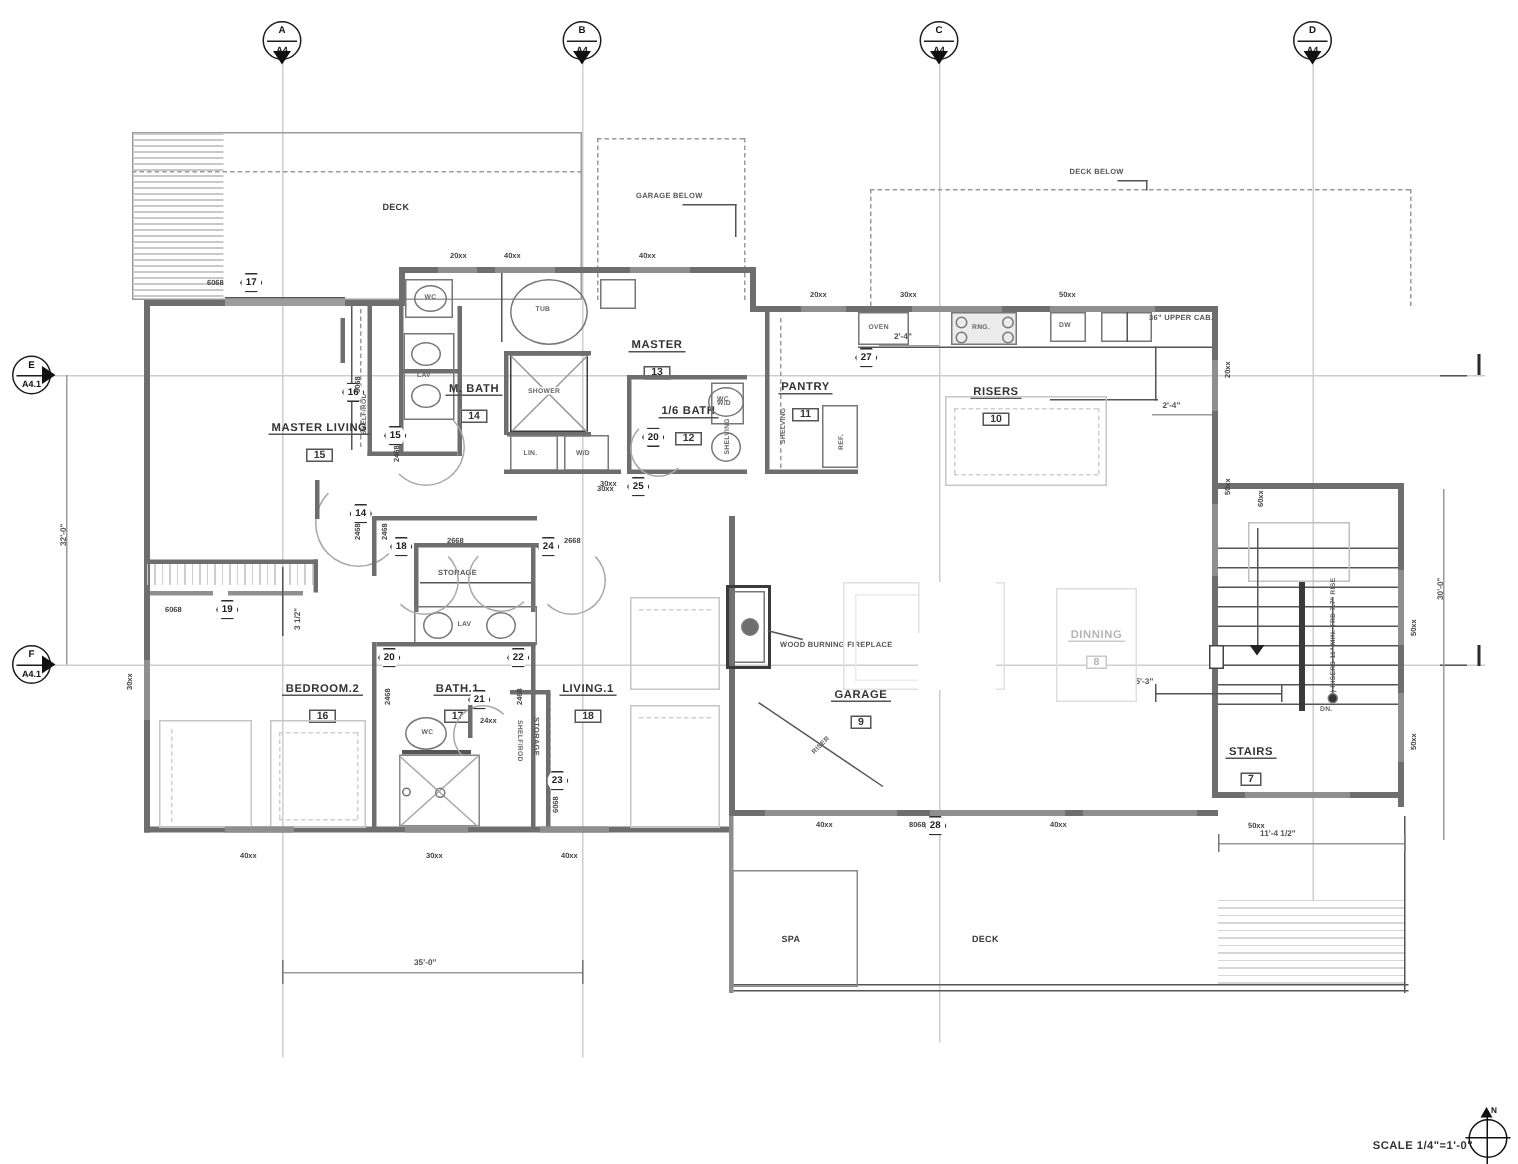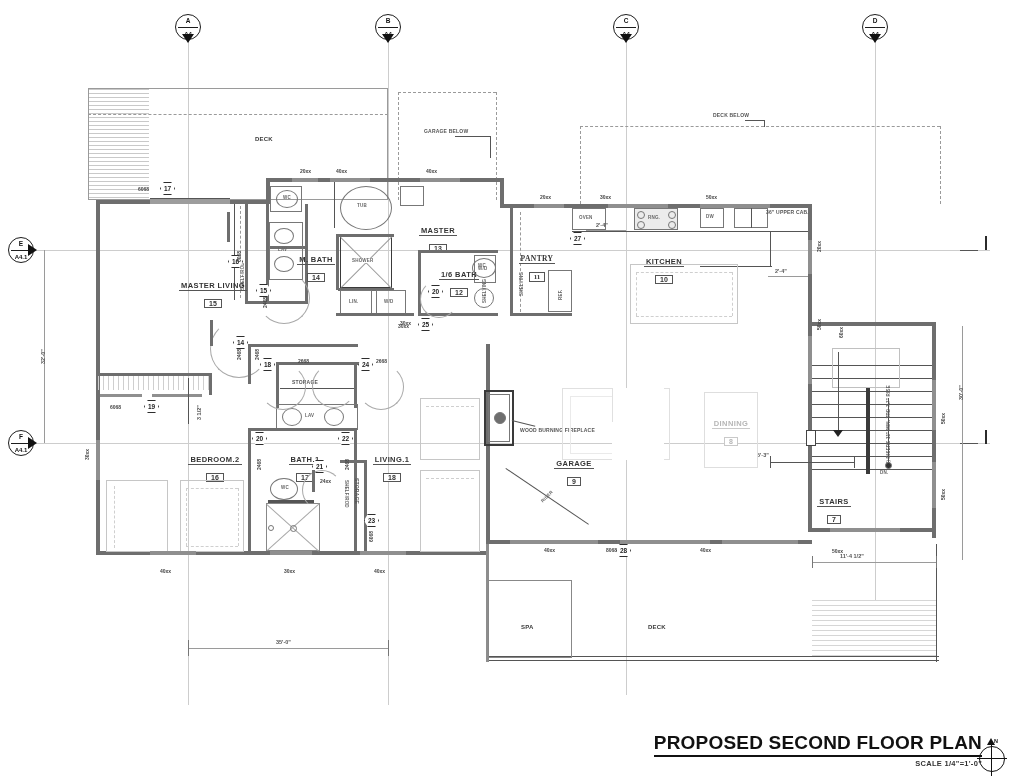--- a/index.html
+++ b/index.html
@@ -290,30 +290,30 @@
     </div>
   <div class="hex" style="left:418px;top:318px;">
     <div class="hx"></div>
       <span>25</span>
     </div>
   <div class="wtag" style="left:398px;top:323px;">30xx</div>
 
   <div class="wall" style="left:510px;top:208px;width:3px;height:108px;"></div>
   <div class="dashv" style="left:520px;top:212px;height:100px;"></div>
   <div class="lbl xs rot90" style="left:519px;top:296px;">SHELVING</div>
-  <div class="room" style="left:512px;top:247px;width:50px;font-family:Liberation Serif, serif;">
+  <div class="room" style="left:512px;top:247px;width:50px;">
     <div class="rn">PANTRY</div><br>
     <div class="rnum">11</div>
   </div>
   <div class="box" style="left:548px;top:270px;width:24px;height:42px;"></div>
   <div class="lbl xs rot90" style="left:558px;top:300px;">REF.</div>
   <div class="wall" style="left:510px;top:313px;width:62px;height:3px;"></div>
 
   <div class="room" style="left:636px;top:250px;width:56px;">
-    <div class="rn">KITCHEN</div><br>
+    <div class="rn">RISERS</div><br>
     <div class="rnum">10</div>
   </div>
   <div class="box" style="left:572px;top:208px;width:34px;height:22px;"></div>
   <div class="lbl xs" style="left:579px;top:215px;">OVEN</div>
   <div class="box" style="left:634px;top:208px;width:44px;height:22px;background:#ececec;"></div>
   <div class="lbl xs" style="left:648px;top:215px;">RNG.</div>
   <div class="circ" style="left:637px;top:211px;width:6px;height:6px;"></div>
   <div class="circ" style="left:637px;top:221px;width:6px;height:6px;"></div>
   <div class="circ" style="left:668px;top:211px;width:6px;height:6px;"></div>
   <div class="circ" style="left:668px;top:221px;width:6px;height:6px;"></div>
@@ -567,21 +567,20 @@
 
   <div class="ln" style="left:812px;top:562px;width:124px;height:1px;background:#9a9a9a;"></div>
   <div class="ln" style="left:812px;top:556px;width:1px;height:12px;background:#777;"></div>
   <div class="ln" style="left:936px;top:556px;width:1px;height:12px;background:#777;"></div>
   <div class="dim" style="left:840px;top:553px;">11'-4 1/2"</div>
 
   <div class="ln" style="left:586px;top:230px;width:40px;height:1px;background:#9a9a9a;"></div>
   <div class="ln" style="left:768px;top:276px;width:40px;height:1px;background:#9a9a9a;"></div>
 
   <div id="title">
-    <div class="t1">PROPOSED SECOND FLOOR PLAN</div>
     <div class="t2">SCALE 1/4"=1'-0"</div>
   </div>
   <div id="north">
     <div class="nc"></div>
     <div class="nv"></div>
     <div class="nh"></div>
     <div class="ntip"></div>
     <div class="nn">N</div>
   </div>
 

